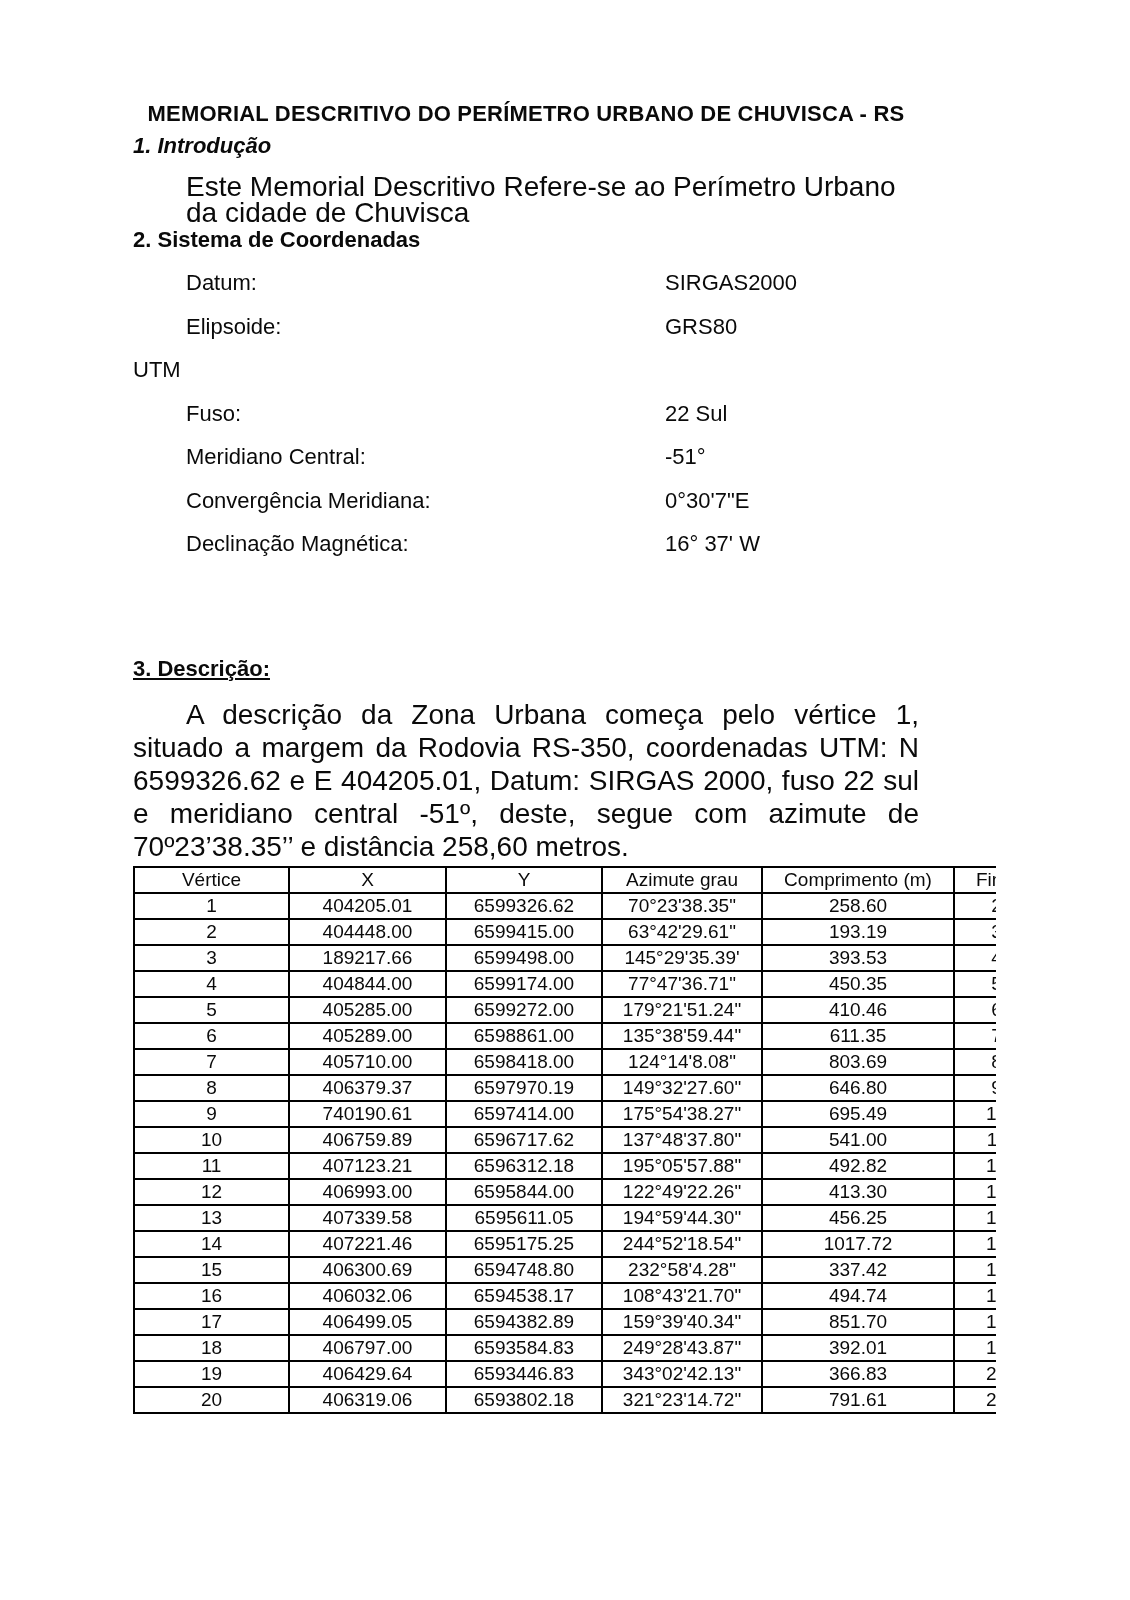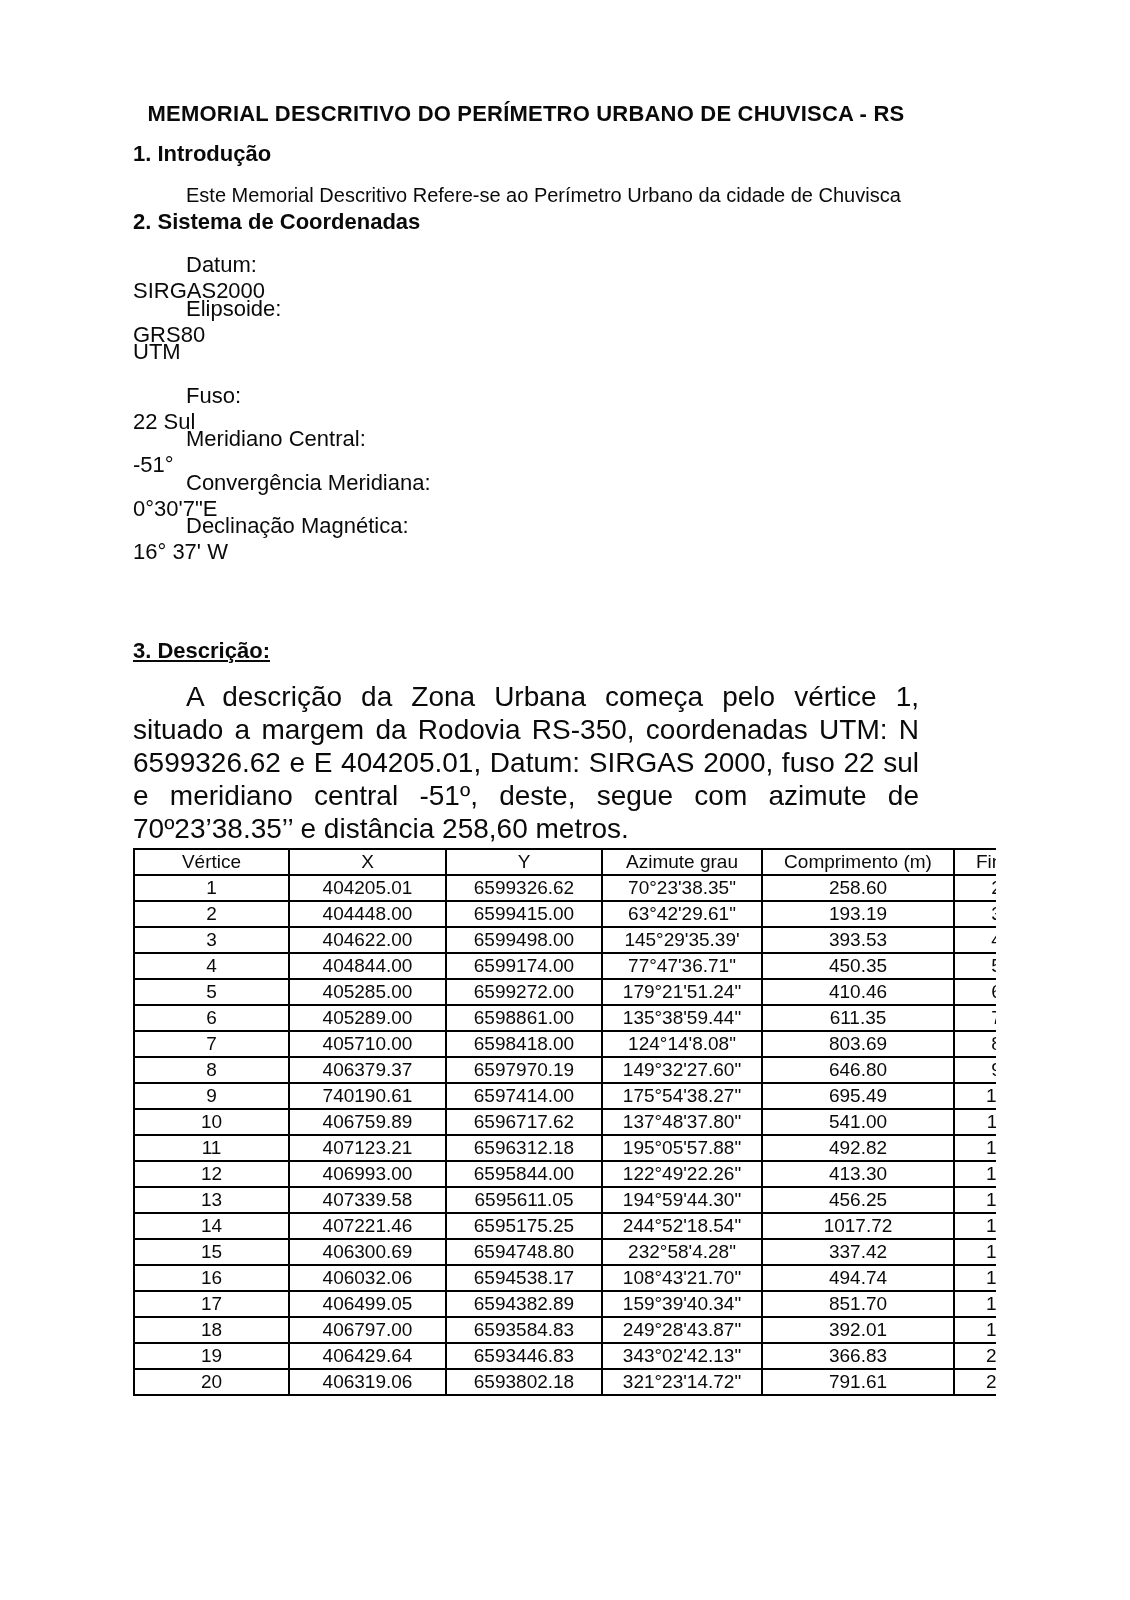--- a/index.html
+++ b/index.html
@@ -32,37 +32,36 @@
     font-weight: bold;
     line-height: 38px;
     text-align: justify;
   }
   h2.sec-heading {
     margin: 0;
     font-size: 22px;
     font-weight: bold;
     line-height: 28px;
   }
-  h2.sec-1 { margin-top: 12px; }
+  h2.sec-1 { margin-top: 4px; font-style: italic; }
   h2.sec-2 { }
   h2.sec-3 { margin-top: 80px; text-decoration: underline; }
   p.sec1-body {
     margin: 14px 0 0 0;
     padding-left: 53px;
-    font-size: 20px;
+    font-size: 28px;
     line-height: 26px;
   }
   .coord-list { margin-top: 16px; }
   .coord-row {
     display: flex;
     height: 43.5px;
     align-items: flex-start;
     font-size: 22px;
     line-height: 26px;
-    flex-direction: column;
   }
   .coord-label {
     width: 532px;
     padding-left: 53px;
     box-sizing: border-box;
     flex: 0 0 auto;
   }
   .coord-value { flex: 1 1 auto; }
   p.desc-par {
     margin: 15px 0 0 0;
@@ -175,21 +174,21 @@
         <tr>
           <td>2</td>
           <td>404448.00</td>
           <td>6599415.00</td>
           <td>63°42'29.61"</td>
           <td>193.19</td>
           <td>3</td>
         </tr>
         <tr>
           <td>3</td>
-          <td>404622.00</td>
+          <td>189217.66</td>
           <td>6599498.00</td>
           <td>145°29'35.39'</td>
           <td>393.53</td>
           <td>4</td>
         </tr>
         <tr>
           <td>4</td>
           <td>404844.00</td>
           <td>6599174.00</td>
           <td>77°47'36.71"</td>

